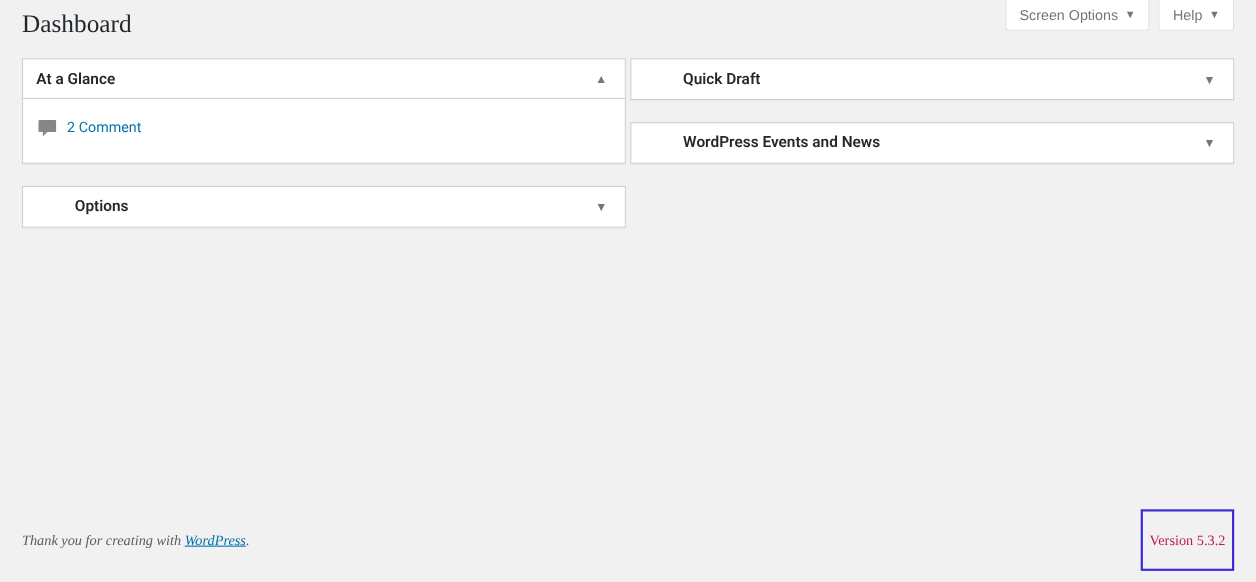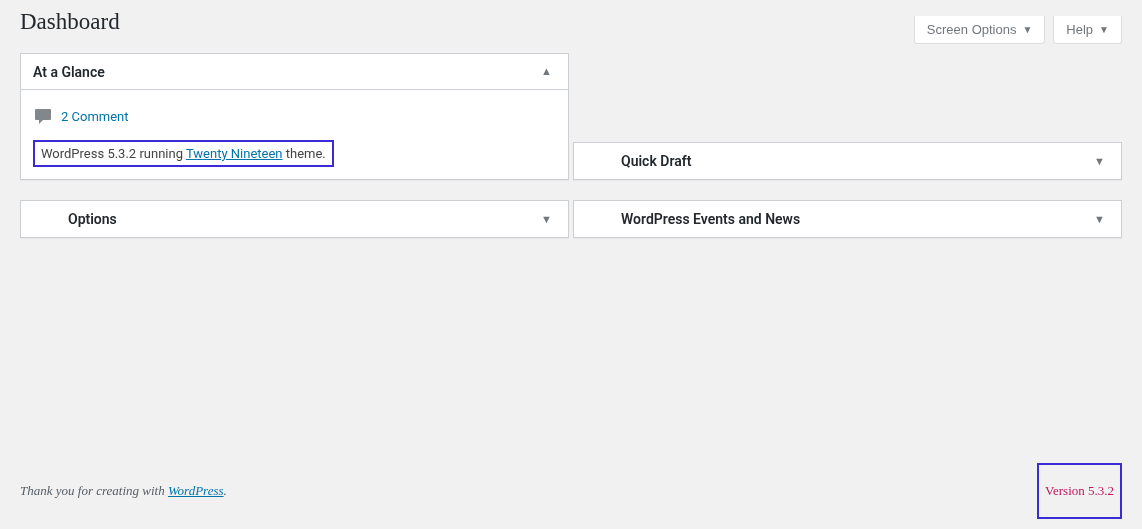--- a/index.html
+++ b/index.html
@@ -11,21 +11,20 @@
     height: 529px;
     position: relative;
     overflow: hidden;
   }
   .screen-meta {
     position: absolute;
     top: 0;
     right: 20px;
     display: flex;
     gap: 8px;
-    margin-top: 16px;
   }
   .screen-meta-btn {
     background: #fff;
     border: 1px solid #ddd;
     border-top: none;
     border-radius: 0 0 3px 3px;
     padding: 6px 12px;
     font-size: 13px;
     color: #72777c;
     cursor: pointer;
@@ -44,21 +43,20 @@
     font-size: 23px;
     font-weight: 400;
     padding: 9px 0 4px 0;
     margin-bottom: 14px;
     color: #23282d;
     font-family: Liberation Serif, serif;
   }
   .columns {
     display: flex;
     gap: 4px;
-    align-items: flex-end;
   }
   .col { flex: 1; min-width: 0; }
   .postbox {
     background: #fff;
     border: 1px solid #ccd0d4;
     box-shadow: 0 1px 1px rgba(0,0,0,.04);
     margin-bottom: 20px;
   }
   .postbox-header {
     display: flex;
@@ -174,23 +172,20 @@
             <div class="glance-item">
               <span class="ico">
                 <svg width="20" height="20" viewBox="0 0 20 20" fill="#82878c">
                     <rect x="2" y="3" width="16" height="11" rx="1"></rect>
                     <path d="M6 14l0 4 4-4z"></path>
                   </svg>
               </span>
               <a href="#">2 Comment</a>
             </div>
           </div>
-          <div class="version-box">
-            <span>WordPress 5.3.2 running </span><a href="#">Twenty Nineteen</a><span> theme.</span>
-          </div>
         </div>
       </div>
 
       <div class="postbox">
         <div class="postbox-header collapsed">
           <h2>Options</h2>
           <span class="toggle-indicator">▼</span>
         </div>
       </div>
 

